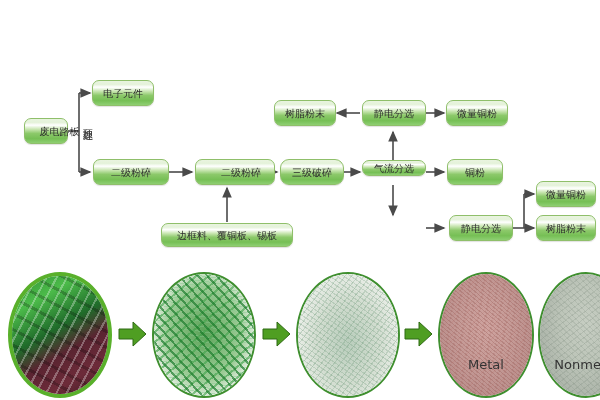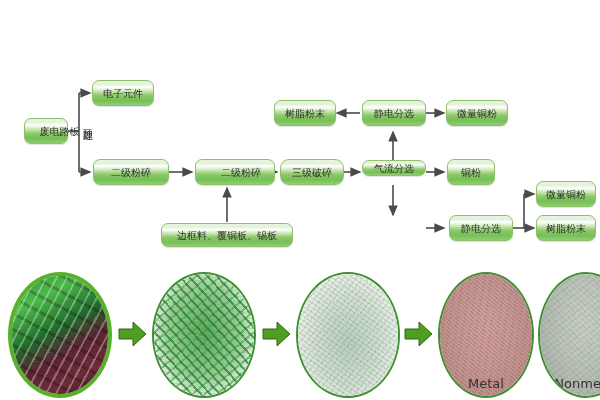--- a/index.html
+++ b/index.html
@@ -40,21 +40,21 @@
     font-family:"DejaVu Sans","Liberation Sans",sans-serif;
   }
 
   
   #strip{position:absolute;left:0;top:268px;width:600px;height:132px;}
   .oval{
     position:absolute;border-radius:50%;overflow:hidden;
     border:2px solid #3f8f2f;box-sizing:border-box;
   }
   .oval .cap{
-    position:absolute;left:0;right:0;bottom:5px;text-align:center;
+    position:absolute;left:0;right:0;bottom:24px;text-align:center;
     font-size:13px;color:#333333;
     font-family:"DejaVu Sans","Liberation Sans",sans-serif;
   }
   .oval.thick{border:4px solid #59b02b;}
 
   
   .pcb{
     width:100%;height:100%;
     background:
       repeating-linear-gradient(-62deg, rgba(255,255,255,.30) 0 2px, rgba(0,0,0,0) 2px 9px),
@@ -158,21 +158,21 @@
     </div>
 
     <div class="node" style="left:280px;top:99px;width:64px;height:26px;border-radius:9px;">
       <span>三级破碎</span>
     </div>
 
     <div class="node" style="left:362px;top:100px;width:64px;height:16px;justify-content:center;">
       <span>气流分选</span>
     </div>
 
-    <div class="node" style="left:447px;top:99px;width:48px;height:26px;">
+    <div class="node" style="left:447px;top:99px;width:56px;height:26px;">
       <span>铜粉</span>
     </div>
 
     <div class="node" style="left:161px;top:163px;width:132px;height:24px;align-items:center;">
       <span>边框料、覆铜板、锡板</span>
     </div>
 
     <div class="node" style="left:362px;top:40px;width:64px;height:26px;">
       <span>静电分选</span>
     </div>

